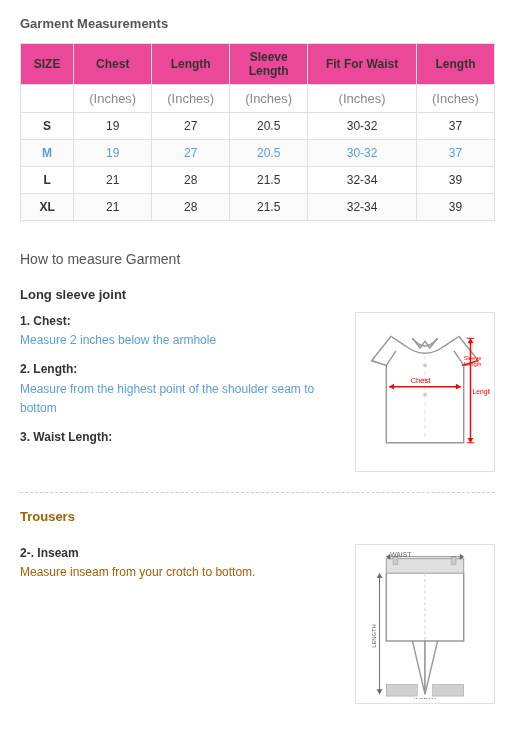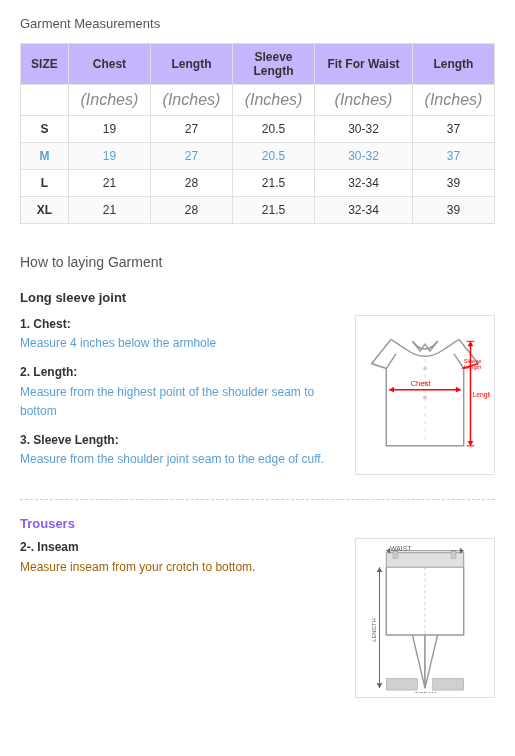--- a/index.html
+++ b/index.html
@@ -9,55 +9,54 @@
       color: #333;
       background: #fff;
       width: 515px;
       padding: 16px 20px;
     }
 
     .section-title {
       font-size: 13px;
       color: #555;
       margin-bottom: 12px;
-      font-weight: normal;
+      font-weight: bold;
     }
 
     
     .measurements-table {
       width: 100%;
       border-collapse: collapse;
       margin-bottom: 30px;
       font-size: 12px;
     }
     .measurements-table th, .measurements-table td {
       border: 1px solid #e0e0e0;
       padding: 6px 8px;
       text-align: center;
     }
     .measurements-table thead th {
-      background: #c4b5fd;
+      background: #ec4899;
       font-weight: bold;
       color: #333;
       font-size: 12px;
     }
     .measurements-table tbody tr:nth-child(odd) {
       background: #fff;
     }
     .measurements-table tbody tr:nth-child(even) {
       background: #fafafa;
     }
     .measurements-table .size-col {
       font-weight: bold;
       color: #333;
     }
     .measurements-table .unit-row td {
       color: #888;
-      font-size: 16px;
-      font-style: italic;
+      font-size: 13px;
     }
     .measurements-table .row-m td {
       color: #5a9fd4;
     }
     .measurements-table .row-m .size-col {
       color: #5a9fd4;
     }
 
     
     .how-to-title {
@@ -138,22 +137,22 @@
       height: 150px;
     }
 
     .trouser-section {
       margin-top: 4px;
     }
 
     .trouser-label {
       font-size: 13px;
       font-weight: bold;
-      color: #8b5cf6;
-      margin-bottom: 7px;
+      color: #a16207;
+      margin-bottom: 20px;
     }
 
     .inseam-item {
       margin-top: 0;
     }
 
     .inseam-item .label {
       font-weight: bold;
       color: #333;
       font-size: 12px;
@@ -217,37 +216,36 @@
         <td class="size-col">XL</td>
         <td>21</td>
         <td>28</td>
         <td>21.5</td>
         <td>32-34</td>
         <td>39</td>
       </tr>
     </tbody>
 </table>
 
-<p class="how-to-title">How to laying Garment</p>
+<p class="how-to-title">How to measure Garment</p>
 
 <div class="garment-section">
   <p class="garment-type">Long sleeve joint</p>
   <div class="measure-content">
     <div class="measure-text">
       <div class="measure-item">
         <span class="number">1. </span><span class="label">Chest:</span><br>
-        <span class="desc">Measure 4 inches below the armhole</span>
+        <span class="desc">Measure 2 inches below the armhole</span>
       </div>
       <div class="measure-item">
         <span class="number">2. </span><span class="label">Length:</span><br>
         <span class="desc">Measure from the highest point of the shoulder seam to bottom</span>
       </div>
       <div class="measure-item">
-        <span class="number">3. </span><span class="label">Sleeve Length:</span><br>
-        <span class="desc">Measure from the shoulder joint seam to the edge of cuff.</span>
+        <span class="number">3. </span><span class="label">Waist Length:</span><br>
       </div>
     </div>
     <div class="measure-image">
 
       <svg class="shirt-illustration" viewBox="0 0 130 155" xmlns="http://www.w3.org/2000/svg">
 
         <path d="M30,20 L10,45 L25,50 L25,130 L105,130 L105,50 L120,45 L100,20 L85,30 Q65,45 45,30 Z" fill="white" stroke="#999" stroke-width="1.5"></path>
 
         <path d="M52,22 Q65,38 78,22" fill="none" stroke="#999" stroke-width="1.5"></path>
         <path d="M52,22 L60,32 L65,25 L70,32 L78,22" fill="none" stroke="#999" stroke-width="1.5"></path>

